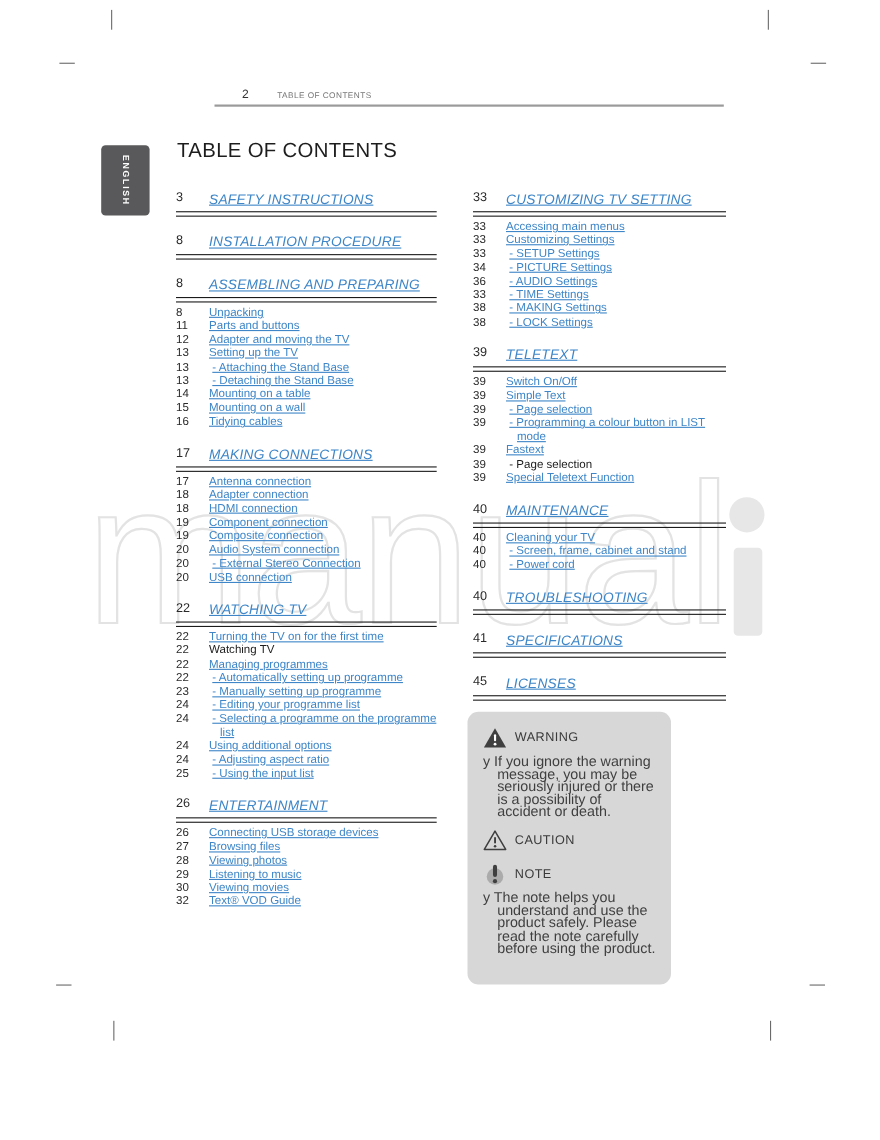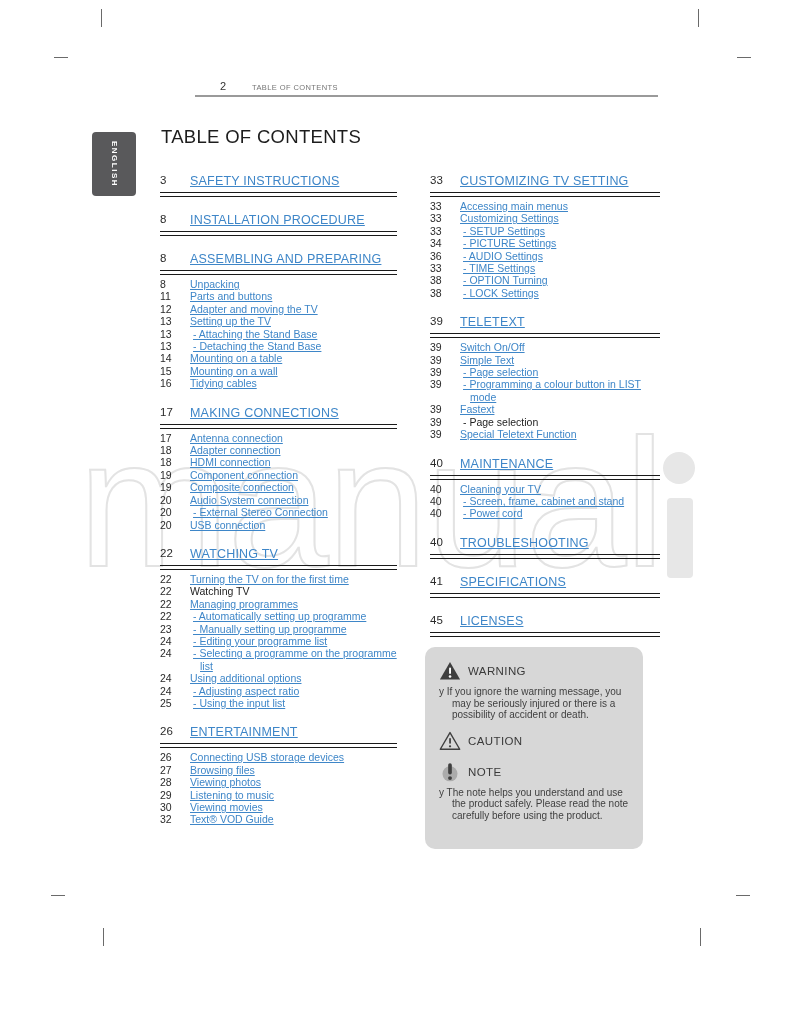--- a/index.html
+++ b/index.html
@@ -32,37 +32,37 @@
   #doc-title{position:absolute;left:161px;top:126px;font-size:18.5px;color:#1d1d1d;letter-spacing:.3px;z-index:2;}
 
   
   .toc-col{position:absolute;top:174px;z-index:2;}
   #toc-left{left:160px;width:237px;}
   #toc-right{left:430px;width:230px;}
   .toc-section{margin-top:16px;}
   .toc-section:first-child{margin-top:0;}
   .toc-head{display:flex;margin-bottom:4px;}
   .toc-head .toc-num{font-size:11.5px;color:#2a2a2a;width:30px;flex:0 0 30px;}
-  .toc-head a{font-size:12.5px;letter-spacing:.2px;}
+  .toc-head a{font-size:12.5px;letter-spacing:.2px;font-style:italic;}
   .toc-rule{height:3px;border-top:1px solid #1a1a1a;border-bottom:1px solid #1a1a1a;margin-bottom:3px;}
   .toc-row{display:flex;line-height:12.4px;}
   .toc-num{font-size:10.5px;color:#2a2a2a;width:30px;flex:0 0 30px;}
   .toc-label{font-size:10.5px;flex:1;}
   .toc-label.sub{padding-left:10px;text-indent:-7px;}
   a.toc-link{color:var(--link,#3e86c8);text-decoration:underline;text-underline-offset:1px;cursor:pointer;}
   .toc-plain{color:#1d1d1d;}
 
   
-  #notices{position:absolute;left:425px;top:647px;width:218px;min-height:180px;z-index:2;
+  #notices{position:absolute;left:425px;top:647px;width:185px;min-height:180px;z-index:2;
     background:var(--notice-bg,#d7d7d7);border-radius:10px;padding:13px 14px 27px 14px;box-sizing:border-box;}
   .notice{margin-bottom:9px;}
   .notice:last-child{margin-bottom:0;}
   .notice-head{display:flex;align-items:center;gap:7px;margin-bottom:4px;}
   .notice-head .nlabel{font-size:11.5px;color:#3a3a3a;letter-spacing:.4px;}
-  .notice-text{font-size:10px;line-height:11.6px;color:#3f3f3f;padding-left:13px;text-indent:-13px;}
+  .notice-text{font-size:13px;line-height:11.6px;color:#3f3f3f;padding-left:13px;text-indent:-13px;}
   .notice-icon{width:22px;height:22px;flex:0 0 22px;}
 </style>
 </head>
 <body>
 
 <div id="page">
 
   <div class="crop v" style="left:101px;top:9px;"></div>
   <div class="crop v" style="left:698px;top:9px;"></div>
   <div class="crop h" style="left:54px;top:57px;"></div>
@@ -289,21 +289,21 @@
         <div class="toc-row">
           <span class="toc-num">36</span>
           <span class="toc-label sub"><a class="toc-link">- AUDIO Settings</a></span>
         </div>
         <div class="toc-row">
           <span class="toc-num">33</span>
           <span class="toc-label sub"><a class="toc-link">- TIME Settings</a></span>
         </div>
         <div class="toc-row">
           <span class="toc-num">38</span>
-          <span class="toc-label sub"><a class="toc-link">- OPTION Turning</a></span>
+          <span class="toc-label sub"><a class="toc-link">- MAKING Settings</a></span>
         </div>
         <div class="toc-row">
           <span class="toc-num">38</span>
           <span class="toc-label sub"><a class="toc-link">- LOCK Settings</a></span>
         </div>
       </div>
       <div class="toc-section">
         <div class="toc-head">
           <span class="toc-num">39</span>
           <a class="toc-link">TELETEXT</a>

